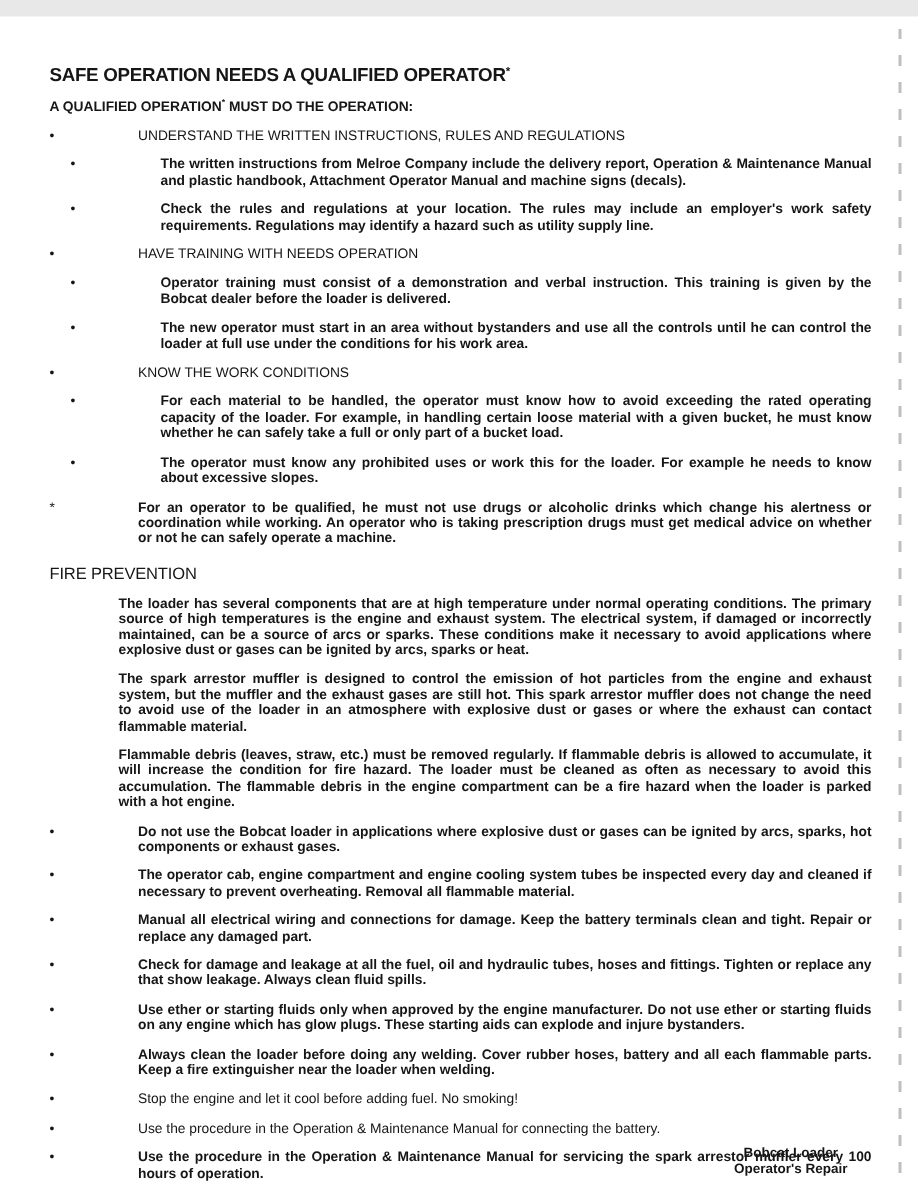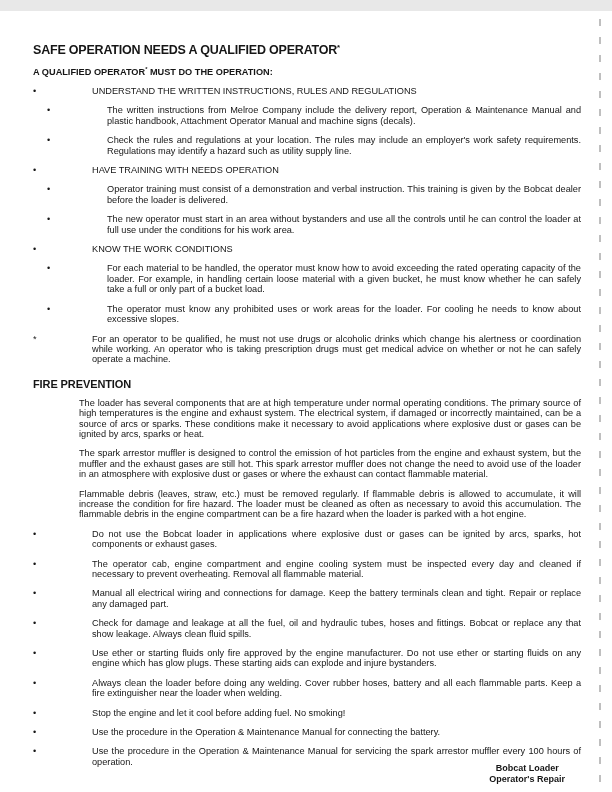--- a/index.html
+++ b/index.html
@@ -43,38 +43,38 @@
     font-weight: bold;
     margin-bottom: 9px;
     white-space: nowrap;
   }
   .sup-mark { font-size: 62%; vertical-align: 4px; }
   .body-text, .li-text {
     font-size: 9.2px;
     line-height: 10.4px;
     padding-left: 46px;
   }
-  .just { text-align: justify; }
+  .just { text-align: justify; font-weight: bold; }
   .para { margin-bottom: 9px; }
   .li {
     display: flex;
     align-items: flex-start;
     margin-bottom: 9px;
   }
   .li .mk {
     flex: 0 0 13px;
     font-size: 9.2px;
     line-height: 10.4px;
   }
   .li.l2 { padding-left: 14px; }
   .li.l2 .mk { flex-basis: 14px; }
   .li .li-text { flex: 1 1 auto; }
   .sect-heading {
     font-size: 11px;
-    font-weight: bold;
+    font-weight: normal;
     letter-spacing: -0.1px;
     margin: 13px 0 8px 0;
   }
   .footer {
     position: absolute;
     left: 33px;
     right: 31px;
     bottom: 19px;
     height: 21px;
     font-weight: bold;
@@ -96,21 +96,21 @@
   }
 </style>
 </head>
 <body>
 
 <div class="page">
   <div class="perf-edge"></div>
 
   <h1 class="doc-title"><span>SAFE OPERATION NEEDS A QUALIFIED OPERATOR</span><span class="sup-mark">*</span></h1>
 
-  <h2 class="doc-subtitle"><span>A QUALIFIED OPERATOR</span><span class="sup-mark">*</span><span> MUST DO THE OPERATION:</span></h2>
+  <h2 class="doc-subtitle"><span>A QUALIFIED OPERATION</span><span class="sup-mark">*</span><span> MUST DO THE OPERATION:</span></h2>
 
   <div class="li l1">
     <span class="mk">•</span>
     <p class="li-text">UNDERSTAND THE WRITTEN INSTRUCTIONS, RULES AND REGULATIONS</p>
   </div>
   <div class="li l2">
     <span class="mk">•</span>
     <p class="li-text just">The written instructions from Melroe Company include the delivery report, Operation &amp; Maintenance Manual and plastic handbook, Attachment Operator Manual and machine signs (decals).</p>
   </div>
   <div class="li l2">
@@ -132,53 +132,53 @@
   <div class="li l1">
     <span class="mk">•</span>
     <p class="li-text">KNOW THE WORK CONDITIONS</p>
   </div>
   <div class="li l2">
     <span class="mk">•</span>
     <p class="li-text just">For each material to be handled, the operator must know how to avoid exceeding the rated operating capacity of the loader. For example, in handling certain loose material with a given bucket, he must know whether he can safely take a full or only part of a bucket load.</p>
   </div>
   <div class="li l2">
     <span class="mk">•</span>
-    <p class="li-text just">The operator must know any prohibited uses or work areas for the loader. For cooling he needs to know about excessive slopes.</p>
+    <p class="li-text just">The operator must know any prohibited uses or work this for the loader. For example he needs to know about excessive slopes.</p>
   </div>
 
   <div class="li l1">
     <span class="mk">*</span>
     <p class="li-text just">For an operator to be qualified, he must not use drugs or alcoholic drinks which change his alertness or coordination while working. An operator who is taking prescription drugs must get medical advice on whether or not he can safely operate a machine.</p>
   </div>
 
   <h2 class="sect-heading">FIRE PREVENTION</h2>
 
   <p class="body-text para just">The loader has several components that are at high temperature under normal operating conditions. The primary source of high temperatures is the engine and exhaust system. The electrical system, if damaged or incorrectly maintained, can be a source of arcs or sparks. These conditions make it necessary to avoid applications where explosive dust or gases can be ignited by arcs, sparks or heat.</p>
   <p class="body-text para just">The spark arrestor muffler is designed to control the emission of hot particles from the engine and exhaust system, but the muffler and the exhaust gases are still hot. This spark arrestor muffler does not change the need to avoid use of the loader in an atmosphere with explosive dust or gases or where the exhaust can contact flammable material.</p>
   <p class="body-text para just">Flammable debris (leaves, straw, etc.) must be removed regularly. If flammable debris is allowed to accumulate, it will increase the condition for fire hazard. The loader must be cleaned as often as necessary to avoid this accumulation. The flammable debris in the engine compartment can be a fire hazard when the loader is parked with a hot engine.</p>
 
   <div class="li l1">
     <span class="mk">•</span>
     <p class="li-text just">Do not use the Bobcat loader in applications where explosive dust or gases can be ignited by arcs, sparks, hot components or exhaust gases.</p>
   </div>
   <div class="li l1">
     <span class="mk">•</span>
-    <p class="li-text just">The operator cab, engine compartment and engine cooling system must be inspected every day and cleaned if necessary to prevent overheating. Removal all flammable material.</p>
+    <p class="li-text just">The operator cab, engine compartment and engine cooling system tubes be inspected every day and cleaned if necessary to prevent overheating. Removal all flammable material.</p>
   </div>
   <div class="li l1">
     <span class="mk">•</span>
     <p class="li-text just">Manual all electrical wiring and connections for damage. Keep the battery terminals clean and tight. Repair or replace any damaged part.</p>
   </div>
   <div class="li l1">
     <span class="mk">•</span>
-    <p class="li-text just">Check for damage and leakage at all the fuel, oil and hydraulic tubes, hoses and fittings. Bobcat or replace any that show leakage. Always clean fluid spills.</p>
-  </div>
-  <div class="li l1">
-    <span class="mk">•</span>
-    <p class="li-text just">Use ether or starting fluids only fire approved by the engine manufacturer. Do not use ether or starting fluids on any engine which has glow plugs. These starting aids can explode and injure bystanders.</p>
+    <p class="li-text just">Check for damage and leakage at all the fuel, oil and hydraulic tubes, hoses and fittings. Tighten or replace any that show leakage. Always clean fluid spills.</p>
+  </div>
+  <div class="li l1">
+    <span class="mk">•</span>
+    <p class="li-text just">Use ether or starting fluids only when approved by the engine manufacturer. Do not use ether or starting fluids on any engine which has glow plugs. These starting aids can explode and injure bystanders.</p>
   </div>
   <div class="li l1">
     <span class="mk">•</span>
     <p class="li-text just">Always clean the loader before doing any welding. Cover rubber hoses, battery and all each flammable parts. Keep a fire extinguisher near the loader when welding.</p>
   </div>
   <div class="li l1">
     <span class="mk">•</span>
     <p class="li-text">Stop the engine and let it cool before adding fuel. No smoking!</p>
   </div>
   <div class="li l1">

